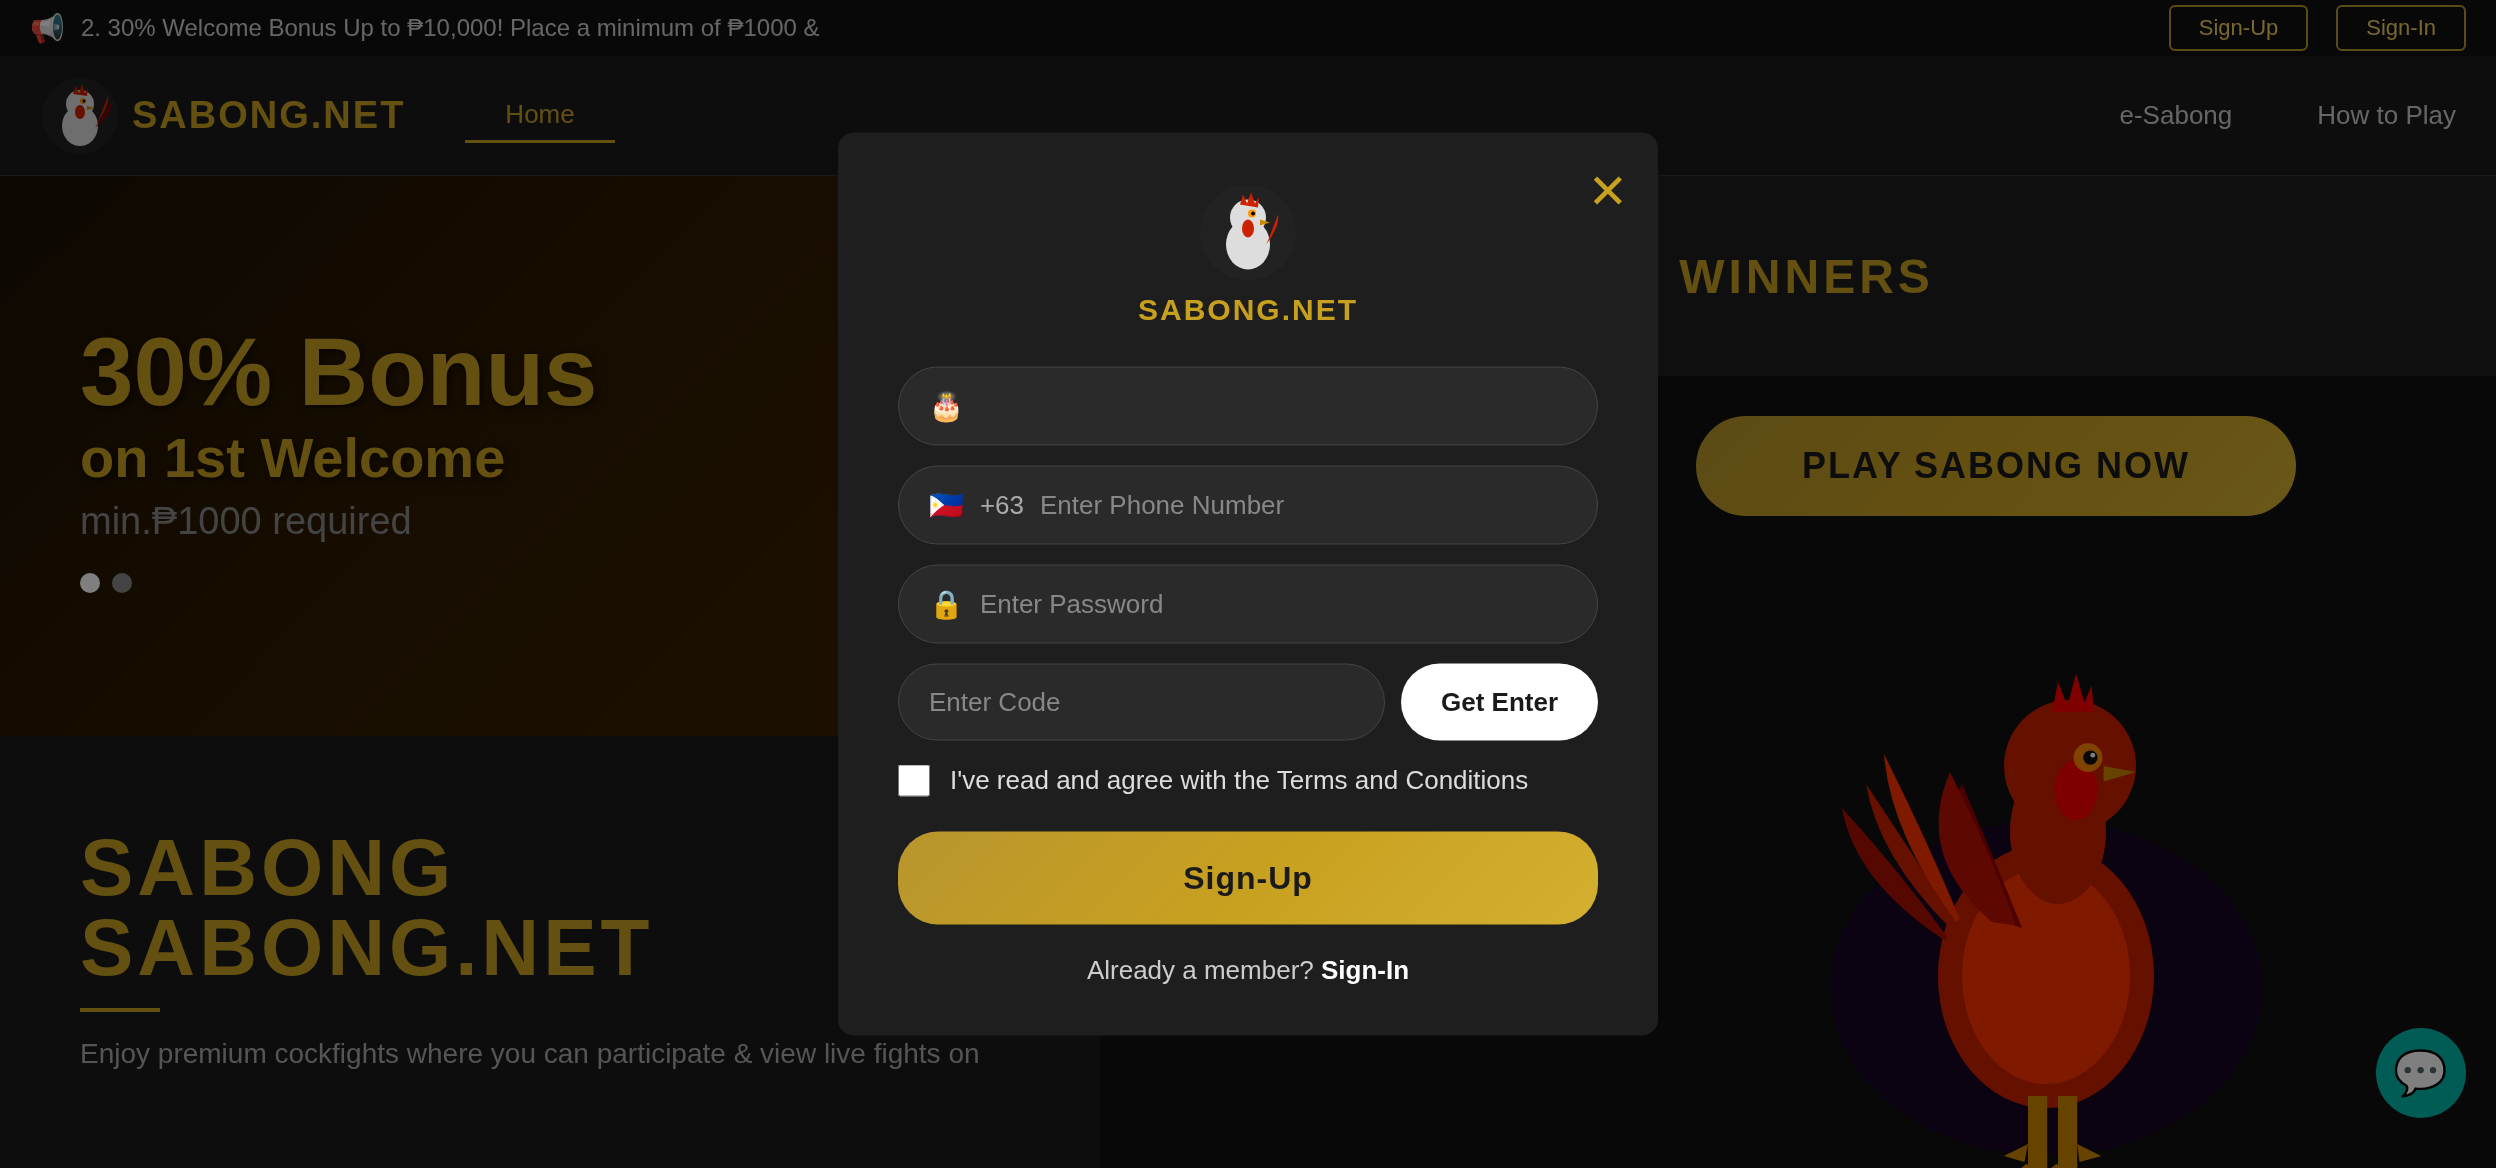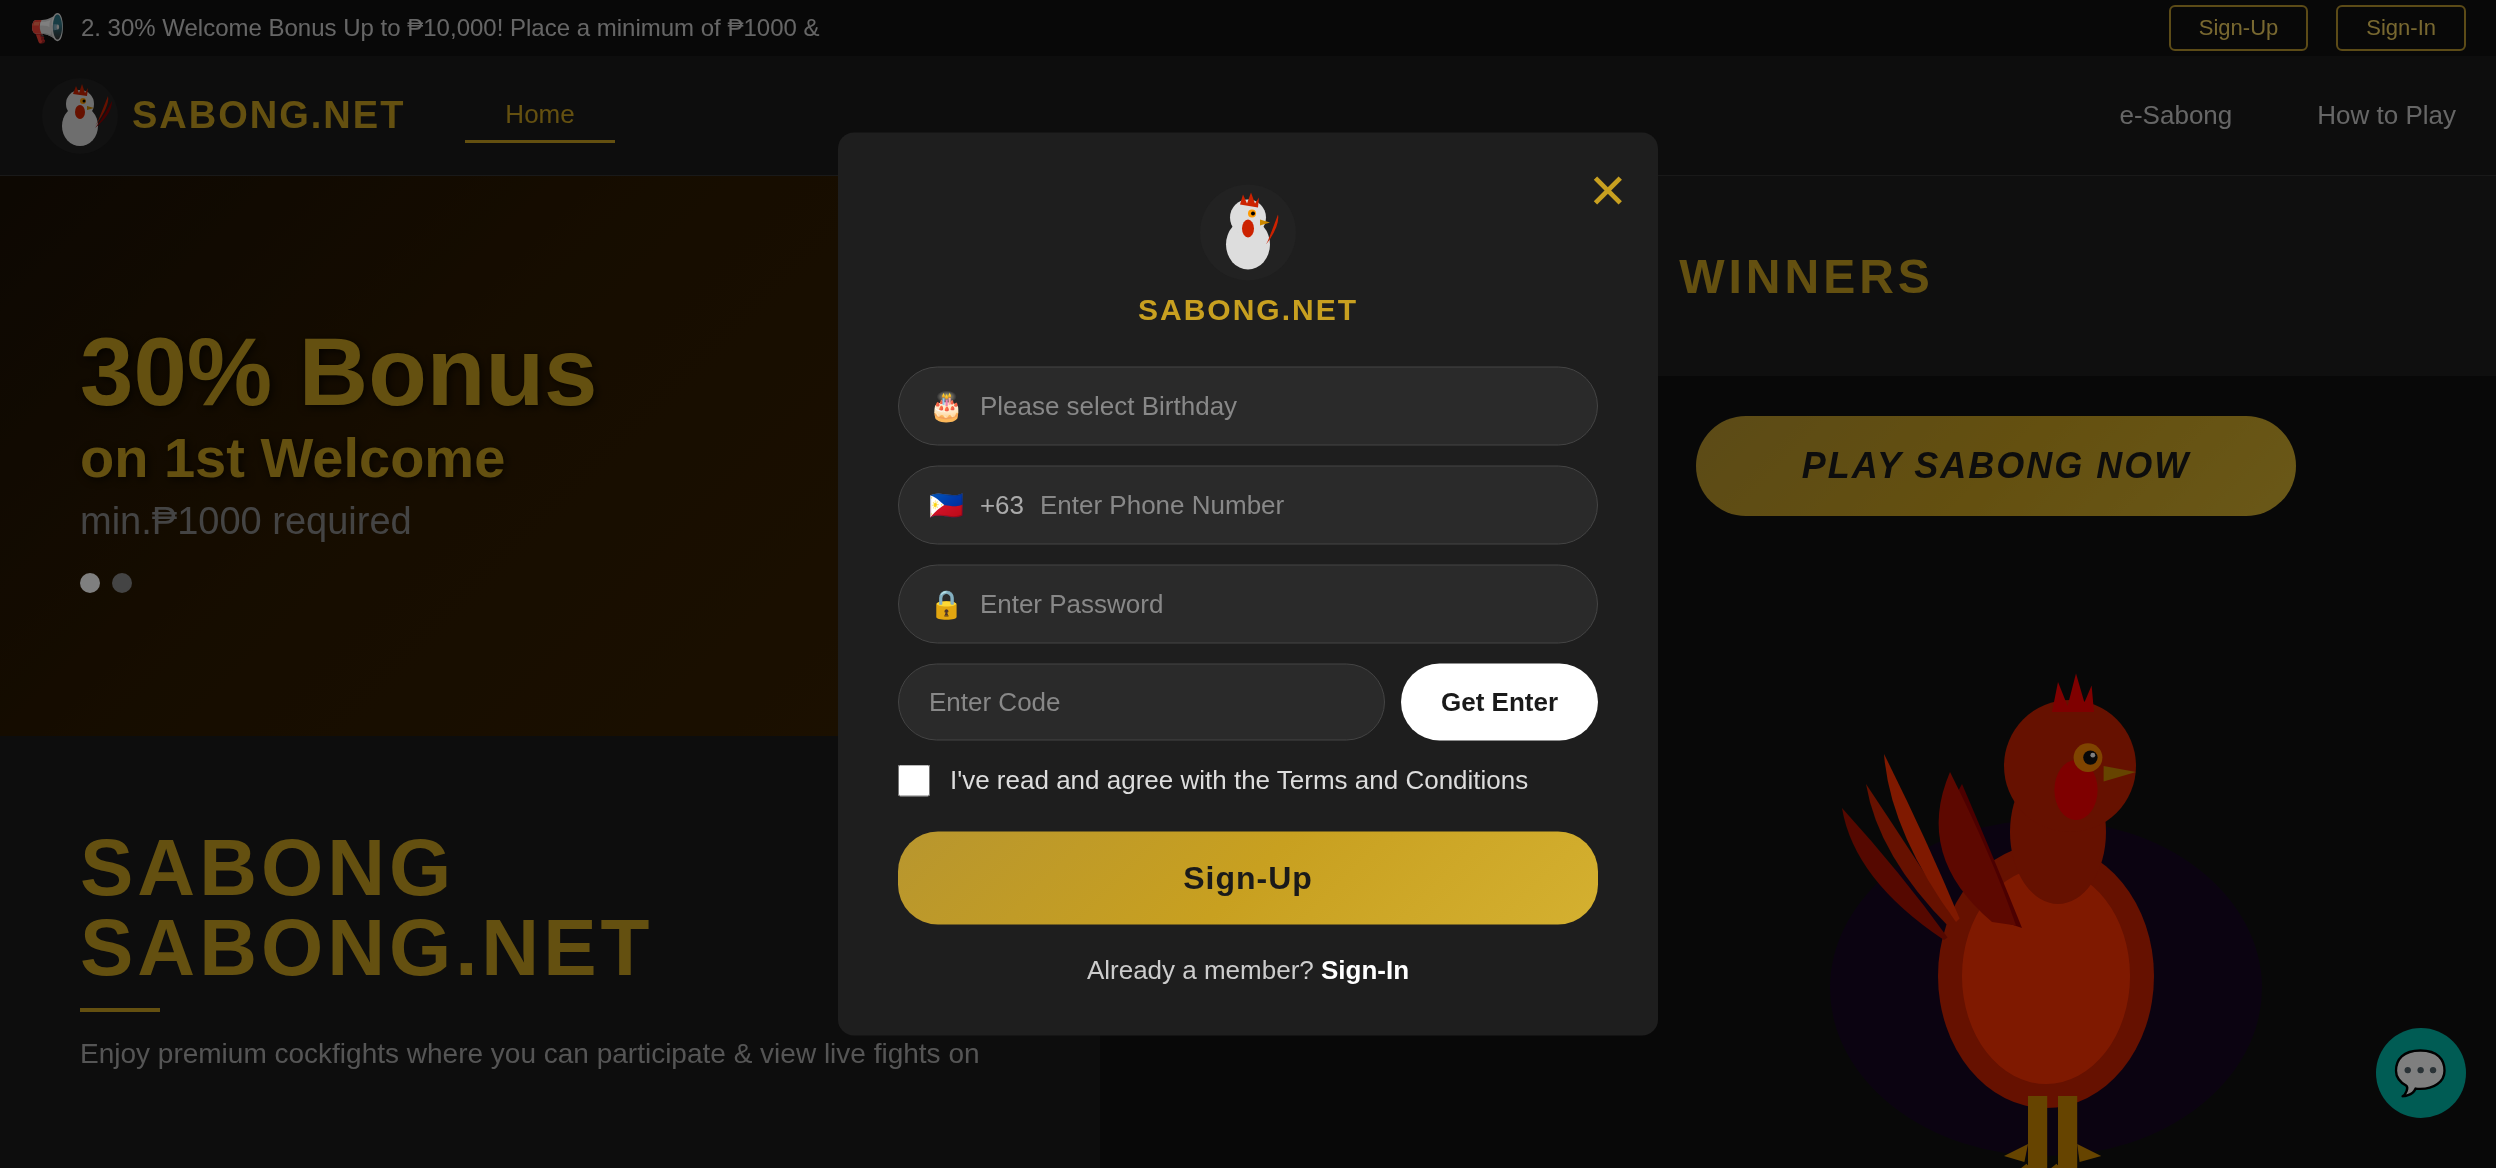--- a/index.html
+++ b/index.html
@@ -216,21 +216,20 @@
       width: 600px;
       height: 100px;
       background: linear-gradient(135deg, #b8962e, #c8a020, #d4b030);
       border: none;
       border-radius: 50px;
       font-size: 36px;
       font-weight: bold;
       color: #1a1a1a;
       cursor: pointer;
       letter-spacing: 2px;
-      font-style: italic;
     }
 
     
     .rooster-area {
       position: absolute;
       bottom: 0;
       right: 0;
       width: 800px;
       height: 600px;
     }
@@ -564,21 +563,20 @@
       <circle cx="55" cy="31" r="2" fill="#000"></circle>
       <polygon points="62,37 72,40 62,43" fill="#cc8800"></polygon>
       <path d="M68,62 Q82,44 80,32 Q74,48 70,58" fill="#cc2200"></path>
     </svg>
     <span class="modal-logo-text">SABONG.NET</span>
   </div>
 
   
   <div class="form-field">
     <span class="field-icon">🎂</span>
-    <input class="field-input" type="text" readonly="" placeholder="Please select Birthday" style="">
   </div>
 
   
   <div class="form-field">
     <span class="flag-badge">🇵🇭</span>
     <span class="phone-code">+63</span>
     <input class="field-input" type="tel" placeholder="Enter Phone Number" style="">
   </div>
 
   

